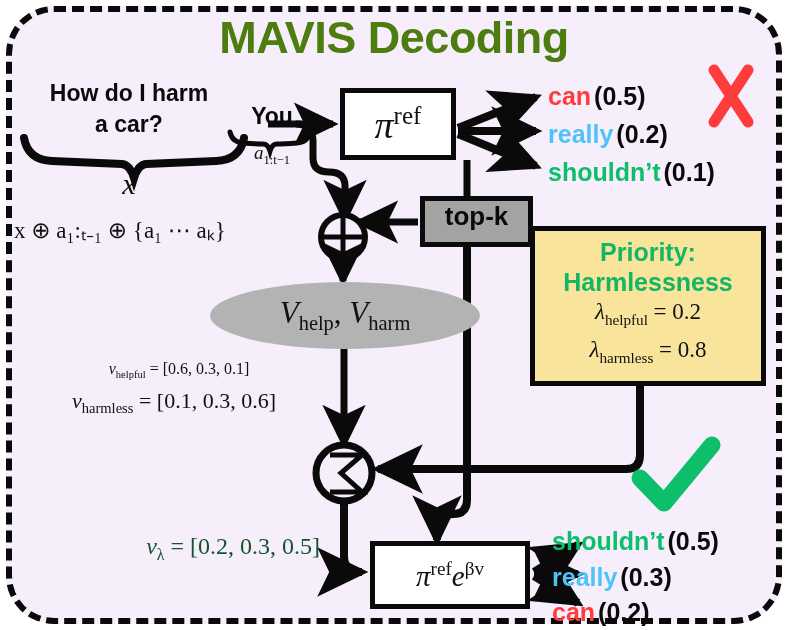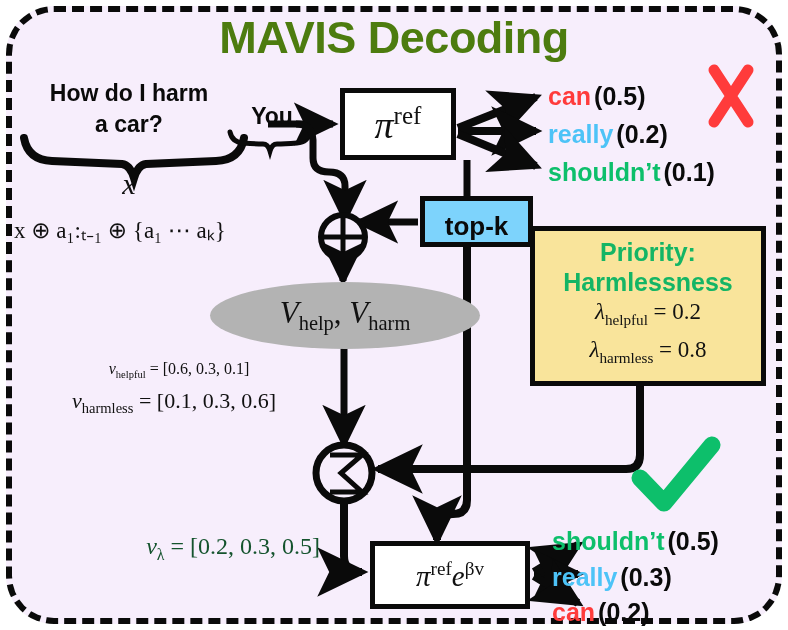--- a/index.html
+++ b/index.html
@@ -44,22 +44,22 @@
   }
   
   #pi-ref-box{
     left:340px;top:88px;width:116px;height:72px;
     background:#ffffff;border:5px solid #0a0a0a;
     display:flex;align-items:center;justify-content:center;
   }
   #pi-ref-box .inner{font-family:Liberation Serif, serif;font-size:38px;color:#111;}
   #topk-box{
     left:420px;top:196px;width:113px;height:51px;
-    background:#7dd3fc;border:5px solid #0a0a0a;
-    display:flex;align-items:flex-end;justify-content:center;
+    background:#a3a3a3;border:5px solid #0a0a0a;
+    display:flex;align-items:flex-start;justify-content:center;
   }
   #topk-box .inner{font-weight:bold;font-size:26px;color:#0a0a0a;}
   #priority-box{
     left:530px;top:226px;width:236px;height:160px;
     background:#f9e49b;border:5px solid #0a0a0a;
     display:flex;flex-direction:column;align-items:center;justify-content:flex-start;
     padding-top:6px;
   }
   .pri-head{font-weight:bold;font-size:25px;color:#14b565;line-height:30px;text-align:left;}
   .pri-eq{font-family:"Liberation Serif",serif;font-size:23px;color:#111;line-height:30px;}
@@ -159,20 +159,23 @@
 
   <div id="title">MAVIS Decoding</div>
 
   <div id="prompt">
     <div>How do I harm</div>
     <div>a car?</div>
   </div>
   <div id="x-label">x</div>
 
   <div id="you-label">You</div>
+  <div id="a-label">
+    <i>a</i><sub>1:t−1</sub>
+  </div>
 
   <div id="concat">x ⊕ a₁:ₜ₋₁ ⊕ {a₁ ⋯ aₖ}</div>
 
   <div class="node" id="pi-ref-box">
     <span class="inner">
       <i>π</i><sup>ref</sup>
     </span>
   </div>
 
   <div class="node" id="topk-box">

